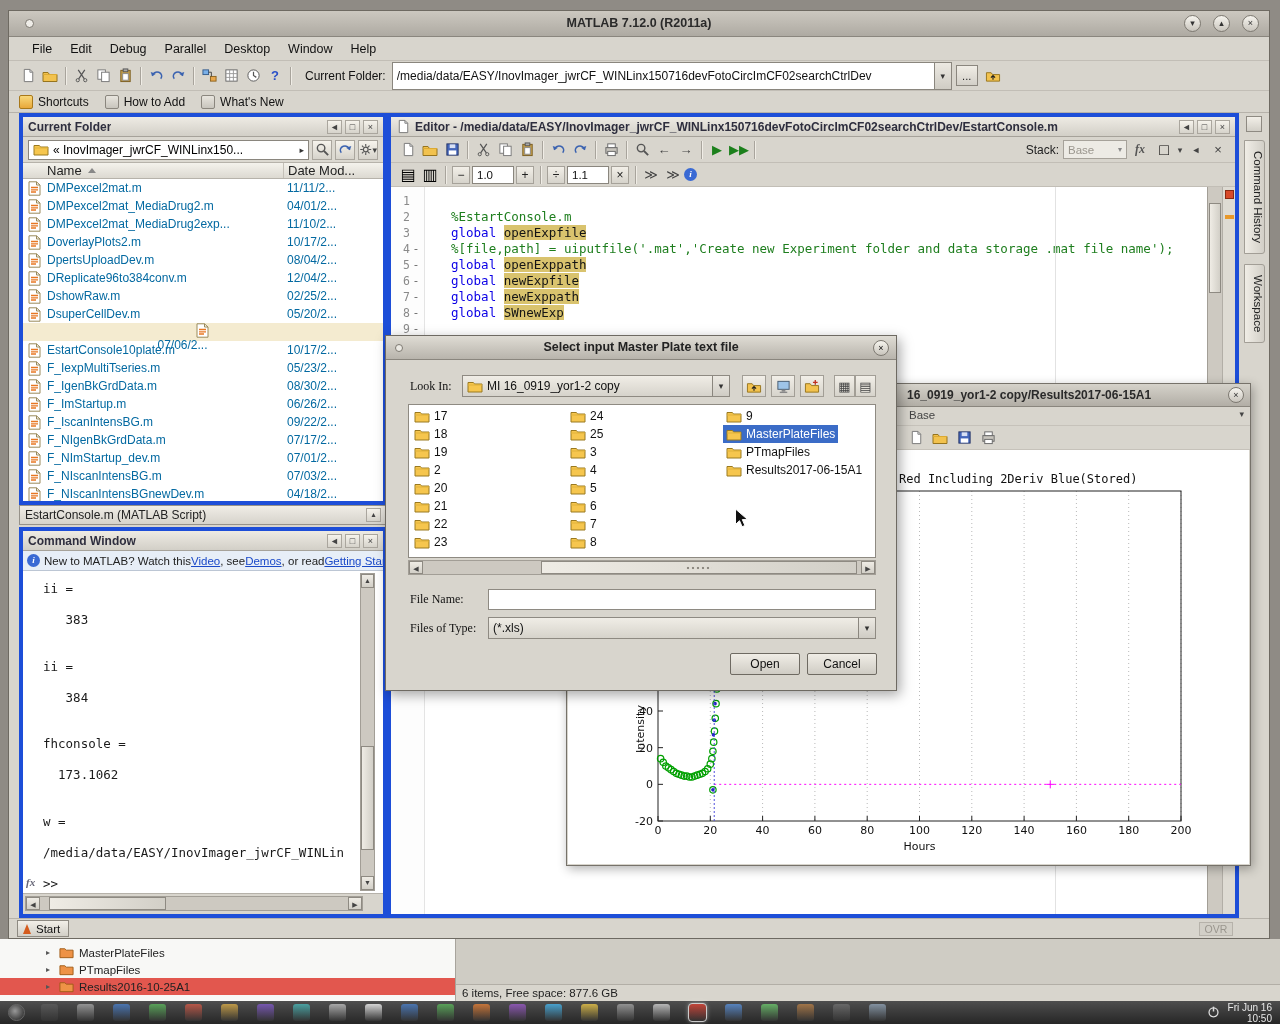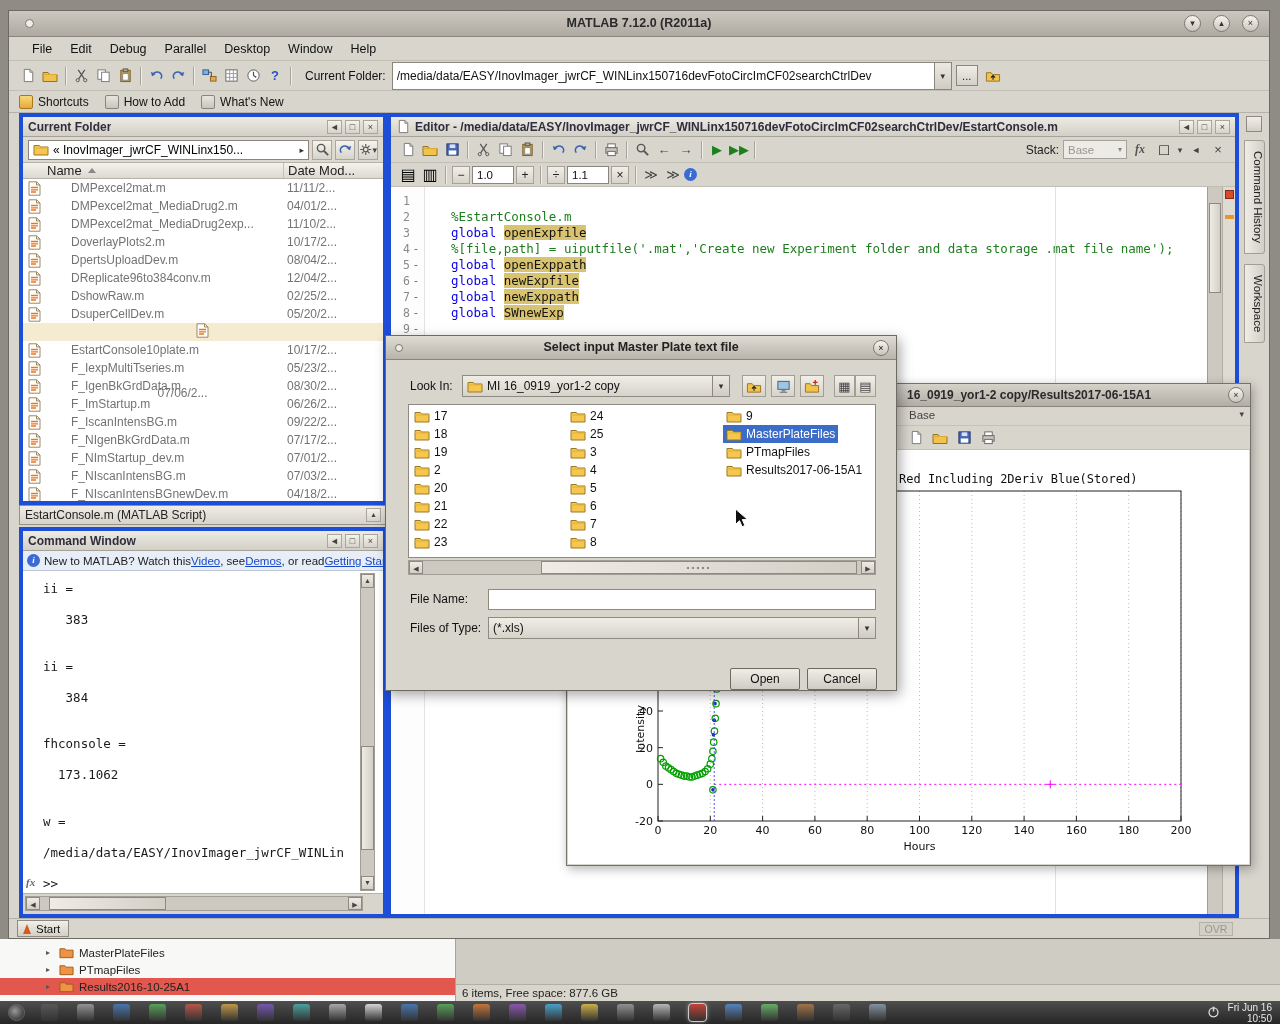--- a/index.html
+++ b/index.html
@@ -72,21 +72,21 @@
   .crumb-arrow { margin-left:auto; font-size:9px; color:#333; }
   .colhead { height:16px; flex:none; background:linear-gradient(#f4f2ec,#dcd9d1);
         border-bottom:1px solid #b6b2aa; display:flex; align-items:center; font-size:13px; color:#222; }
   .col-name { padding-left:24px; }
   .sort-ic { width:0; height:0; border-left:4px solid transparent; border-right:4px solid transparent;
         border-bottom:5px solid #888; margin-left:6px; }
   .col-date { margin-left:auto; width:100px; border-left:1px solid #c4c0b8; padding-left:4px;
         height:100%; display:flex; align-items:center; }
   .cf-list { flex:1; background:#fff; overflow:hidden; }
   .cf-row { display:flex; align-items:center; height:18px; padding-left:5px; font-size:12px;
-        color:#737373; white-space:nowrap;gap:24px; }
+        color:#0369a1; white-space:nowrap; }
   .cf-row.sel { background:#f4ebd0;flex-direction:column; }
   .mfi { width:15px; height:15px; margin-right:4px; flex:none; display:inline-flex; }
   .cf-name { flex:1; overflow:hidden; }
   .cf-date { width:96px; flex:none; }
 
   .detailbar { position:absolute; left:10px; top:494px; width:368px; height:20px;
         background:linear-gradient(#f0ede6,#d6d3cb); border:1px solid #96928a; display:flex;
         align-items:center; font-size:12px; color:#222; padding:0 5px; }
   .hbtn { width:15px; height:14px; border:1px solid #aaa69e;
         background:linear-gradient(#f6f3ec,#d6d3cb); font-size:8px; line-height:12px;
@@ -200,21 +200,21 @@
         border-bottom:1px solid #8a867e; }
   .dlg-dot { position:absolute; left:9px; top:8px; width:8px; height:8px; border-radius:50%;
         background:#eceae4; border:1px solid #7d7971; }
   .dlg-title { display:block; text-align:center; font-weight:bold; font-size:12.5px; color:#222;
         line-height:23px; }
   .dlg-close { position:absolute; right:7px; top:4px; width:16px; height:16px; border-radius:50%;
         border:1px solid #7d7971; background:linear-gradient(#f6f4ee,#c9c5bd); font-size:9px;
         line-height:14px; text-align:center; }
   .dlg-row { position:absolute; left:24px; right:20px; display:flex; align-items:center; }
   .dlg-row.lookin { top:38px; height:24px; }
-  .dlg-lab { width:78px; flex:none; }
+  .dlg-lab { width:78px; flex:none;font-family:Liberation Serif, serif; }
   .dlg-lab.short { width:52px; }
   .dlg-combo { width:278px; height:22px; border:1px solid #8e8a82;
         background:linear-gradient(#f0ede6,#d6d3cb); display:flex; align-items:center;
         padding-left:4px; gap:4px; }
   .combo-text { flex:1; overflow:hidden; white-space:nowrap; }
   .dlg-nav { display:flex; margin-left:12px; gap:5px; }
   .dlg-nav .tbi { width:24px; height:22px; border:1px solid #a29e96;
         background:linear-gradient(#f2efe8,#d6d3cb); }
   .dlg-views { display:flex; margin-left:10px; }
   .dlg-views .tbi { width:21px; height:22px; border:1px solid #a29e96;
@@ -225,21 +225,21 @@
   .ditem { display:flex; align-items:center; height:18px; gap:4px; padding:0 3px;
         width:max-content; max-width:100%; }
   .ditem.dsel { background:#3b6cc7; color:#fff; }
   .ic-folder { display:inline-flex; width:16px; flex:none; }
   .dlg-h { position:absolute; left:22px; right:20px; top:224px; height:15px; }
   .dlg-row.fn { top:252px; height:22px; }
   .dlg-input { flex:1; height:21px; border:1px solid #8e8a82; background:#fff; font-size:12px;
         padding:0 4px; outline:none; font-family:"Liberation Sans",sans-serif; }
   .dlg-row.ft { top:281px; height:22px; }
   .dlg-combo.wide { flex:1; width:auto; }
-  .dlg-btns { position:absolute; right:19px; top:332px; display:flex; gap:7px; }
+  .dlg-btns { position:absolute; right:19px; top:317px; display:flex; gap:7px; }
   .dlg-btn { width:70px; height:22px; border:1px solid #6e6a62;
         background:linear-gradient(#f0ede6,#cfccc4); display:flex; align-items:center;
         justify-content:center; border-radius:2px; }
 
   
   .bgwin { position:absolute; left:0; top:939px; width:1280px; height:62px; background:#cfccc4; z-index:1; }
   .bg-tree { position:absolute; left:0; top:0; width:456px; height:62px; background:#f8f8f6;
         border-right:1px solid #a8a49c; padding-top:5px; }
   .tree-row { display:flex; align-items:center; height:17px; padding-left:46px; font-size:11.5px;
         color:#222; gap:5px; }

